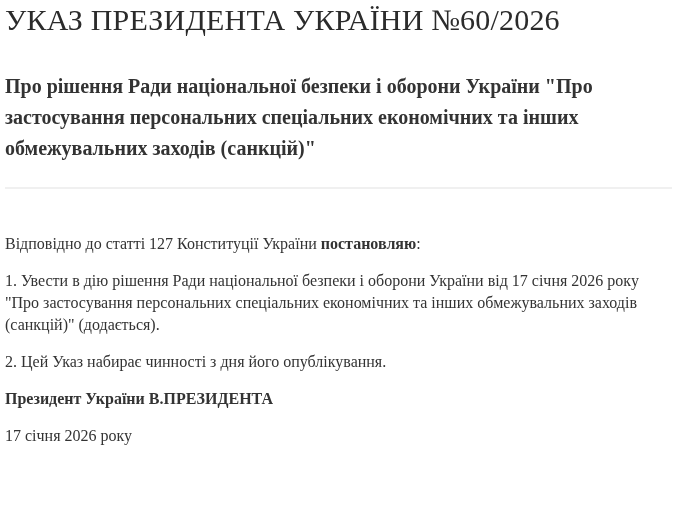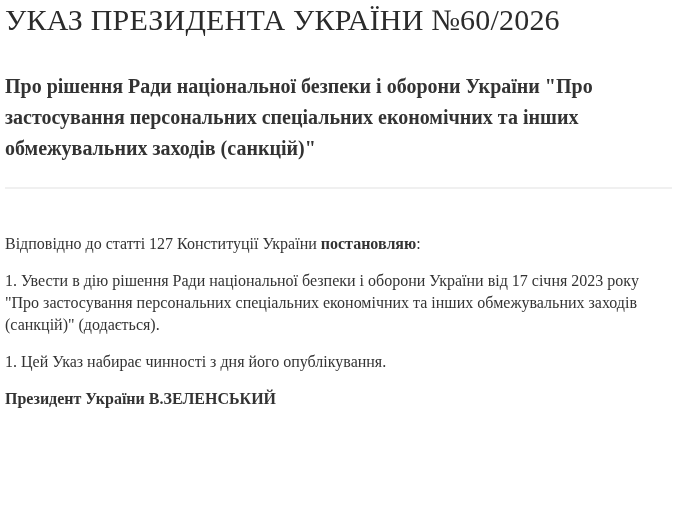--- a/index.html
+++ b/index.html
@@ -60,21 +60,22 @@
 <div class="page">
 
   <h1 class="title">УКАЗ ПРЕЗИДЕНТА УКРАЇНИ №60/2026</h1>
 
   <p class="subtitle">Про рішення Ради національної безпеки і оборони України "Про застосування персональних спеціальних економічних та інших обмежувальних заходів (санкцій)"</p>
 
   <hr class="divider">
 
   <p class="body intro"><span>Відповідно до статті 127 Конституції України </span><b>постановляю</b><span>:</span></p>
 
-  <p class="body">1. Увести в дію рішення Ради національної безпеки і оборони України від 17 січня 2023 року "Про застосування персональних спеціальних економічних та інших обмежувальних заходів (санкцій)" (додається).</p>
+  <p class="body">1. Увести в дію рішення Ради національної безпеки і оборони України від 17 січня 2026 року "Про застосування персональних спеціальних економічних та інших обмежувальних заходів (санкцій)" (додається).</p>
 
 
-  <p class="body">1. Цей Указ набирає чинності з дня його опублікування.</p>
+  <p class="body">2. Цей Указ набирає чинності з дня його опублікування.</p>
 
-  <p class="body signature">Президент України В.ЗЕЛЕНСЬКИЙ</p>
+  <p class="body signature">Президент України В.ПРЕЗИДЕНТА</p>
 
+  <p class="body date">17 січня 2026 року</p>
 
 </div>
 
 </body></html>

